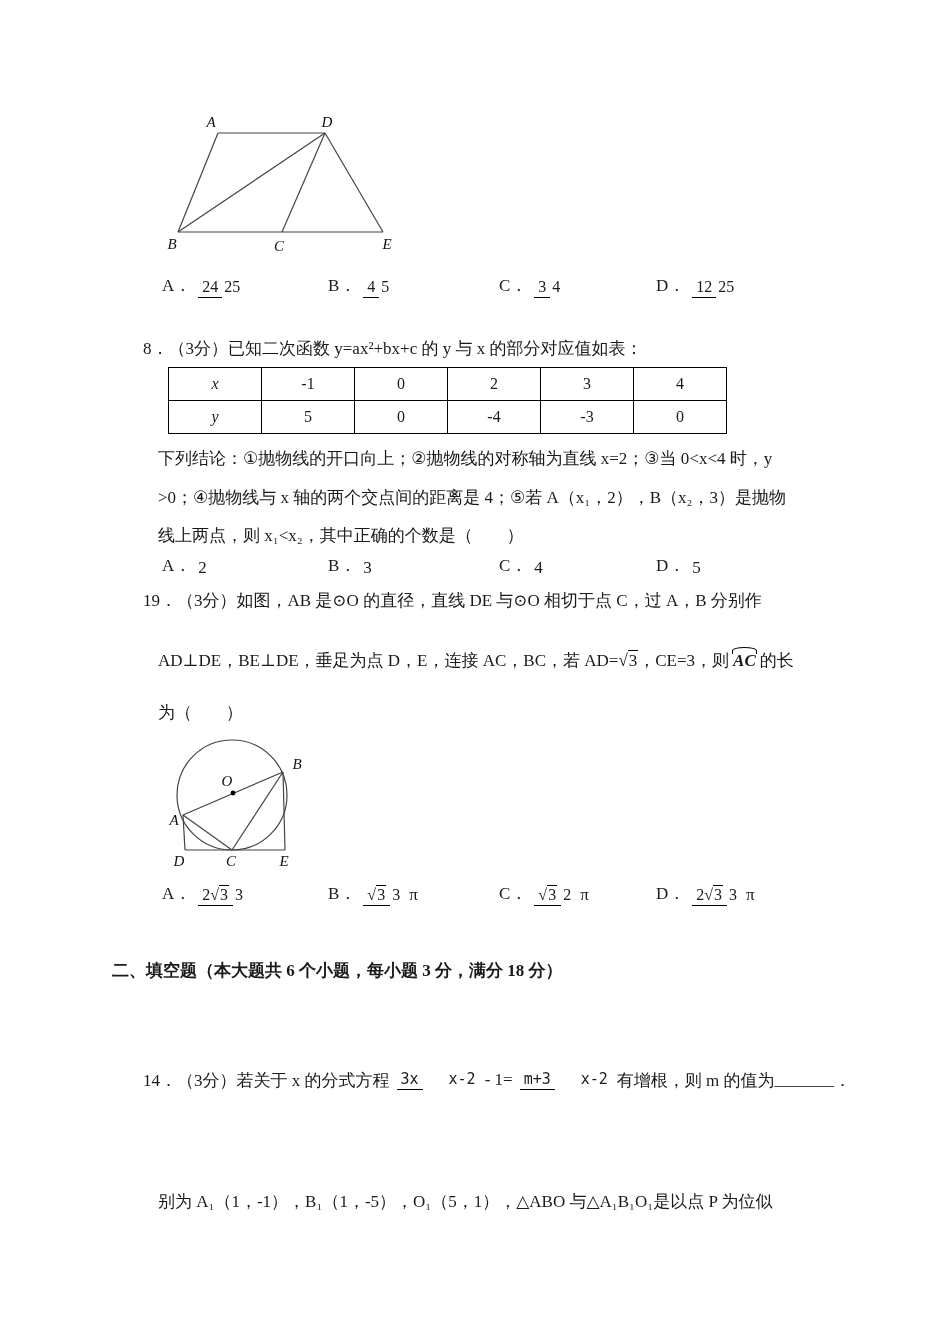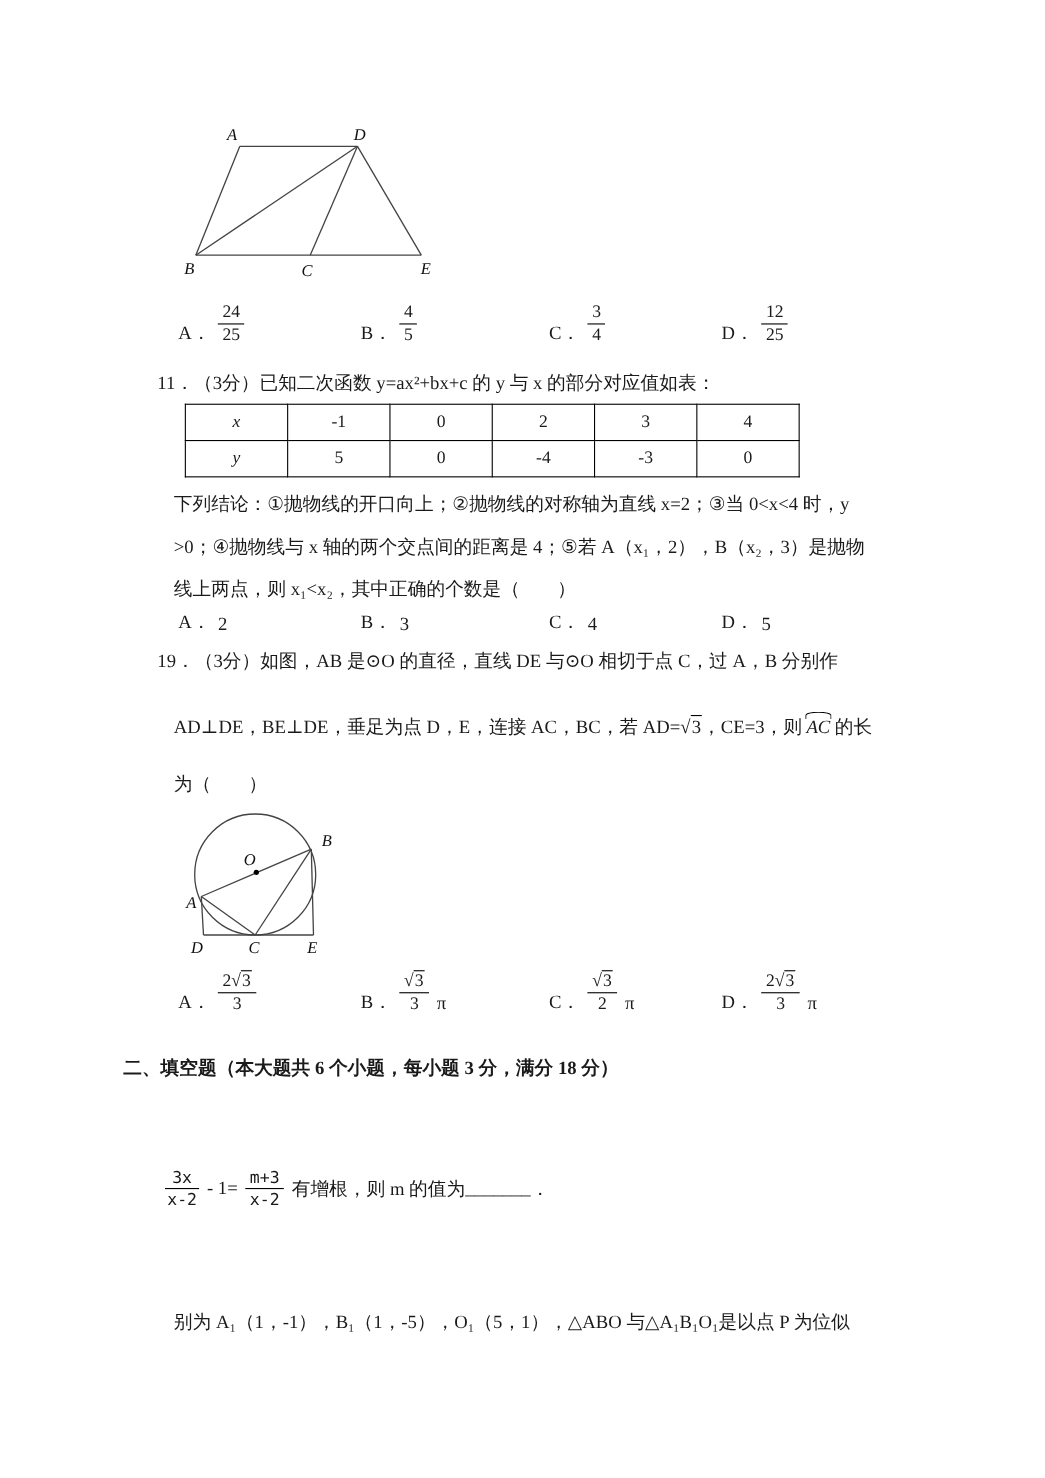--- a/index.html
+++ b/index.html
@@ -9,31 +9,31 @@
   .bold{font-weight:bold;}
   .fig{position:absolute;}
   .fig line, .fig circle.outline{stroke:#444;stroke-width:1.2;fill:none;}
   .fig text{font-size:15px;font-style:italic;fill:#111;font-family:"Liberation Serif","DejaVu Serif",serif;}
   .q-table{position:absolute;border-collapse:collapse;}
   .q-table td{border:1px solid #000;width:92px;height:32px;text-align:center;font-size:16px;padding:0;}
   .q-table td.var{font-style:italic;}
   .opt-row{position:absolute;left:0;top:0;width:950px;}
   .opt{position:absolute;display:flex;align-items:flex-end;gap:7px;}
   .opt-label{padding-bottom:1px;}
-  .frac{display:inline-flex;flex-direction:column;line-height:1.25;font-size:16px;text-align:center;vertical-align:middle;}
+  .frac{display:inline-flex;line-height:1.25;font-size:16px;text-align:center;vertical-align:middle;}
   .frac .num{border-bottom:1.2px solid #000;padding:0 4px;}
   .frac .den{padding:0 2px;}
   .mono{font-family:"DejaVu Sans Mono","Liberation Mono",monospace;font-size:15px;}
   .sqrt-sign{display:inline-block;}
   .rt-rad{display:inline-block;border-top:1.2px solid #000;line-height:1.15;padding:0 1px;}
-  .arc{position:relative;display:inline-block;font-style:italic;margin:0 3px;padding:0 1px;}
+  .arc{position:relative;display:inline-block;font-style:italic;margin:0 3px;padding:0 1px;font-weight:bold;}
   .arc::before{content:"";position:absolute;left:0;right:0;top:-4px;height:6px;
                border:1px solid #000;border-bottom:none;border-radius:100% 100% 0 0;}
   .mline{position:absolute;display:flex;align-items:center;white-space:nowrap;}
-  .mline .frac{margin:0 7px;}
+  .mline .frac{margin:0 7px;gap:24px;}
   sup{font-size:11px;}
   .pi-sym{padding-bottom:1px;}
 </style>
 </head>
 <body>
 
 <div class="page">
 
   <svg class="fig" style="left:160px;top:110px" width="240" height="150" viewBox="0 0 240 150">
     <line x1="58" y1="23" x2="165" y2="23"></line>
@@ -73,21 +73,21 @@
     </div>
     <div class="opt" style="left:656px">
       <span class="opt-label">D．</span>
       <span class="frac">
         <span class="num">12</span>
         <span class="den">25</span>
       </span>
     </div>
   </div>
 
-  <div class="abs" style="left:143px;top:337px">11．（3分）已知二次函数 y=ax²+bx+c 的 y 与 x 的部分对应值如表：</div>
+  <div class="abs" style="left:143px;top:337px">8．（3分）已知二次函数 y=ax²+bx+c 的 y 与 x 的部分对应值如表：</div>
 
   <table class="q-table" style="left:168px;top:367px">
     <tbody>
         <tr>
       <td class="var">x</td>
       <td>-1</td>
       <td>0</td>
       <td>2</td>
       <td>3</td>
       <td>4</td>
@@ -183,20 +183,21 @@
         <span class="den">3</span>
       </span>
       <span class="pi-sym">π</span>
     </div>
   </div>
 
   <div class="abs bold" style="left:112px;top:959px">二、填空题（本大题共 6 个小题，每小题 3 分，满分 18 分）</div>
 
 
   <div class="mline" style="left:143px;top:1056px;height:48px">
+    <span>14．（3分）若关于 x 的分式方程</span>
     <span class="frac mono">
       <span class="num">3x</span>
       <span class="den">x-2</span>
     </span>
     <span>- 1=</span>
     <span class="frac mono">
       <span class="num">m+3</span>
       <span class="den">x-2</span>
     </span>
     <span>有增根，则 m 的值为</span>

